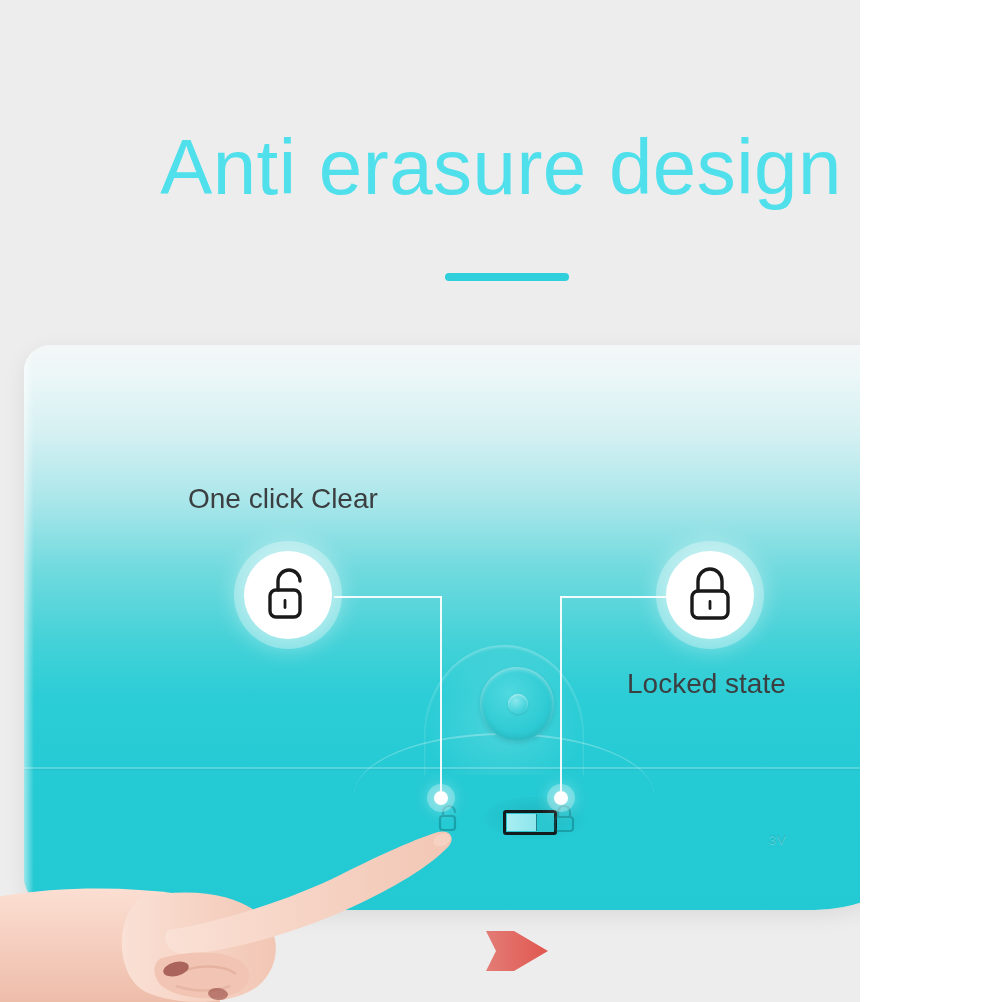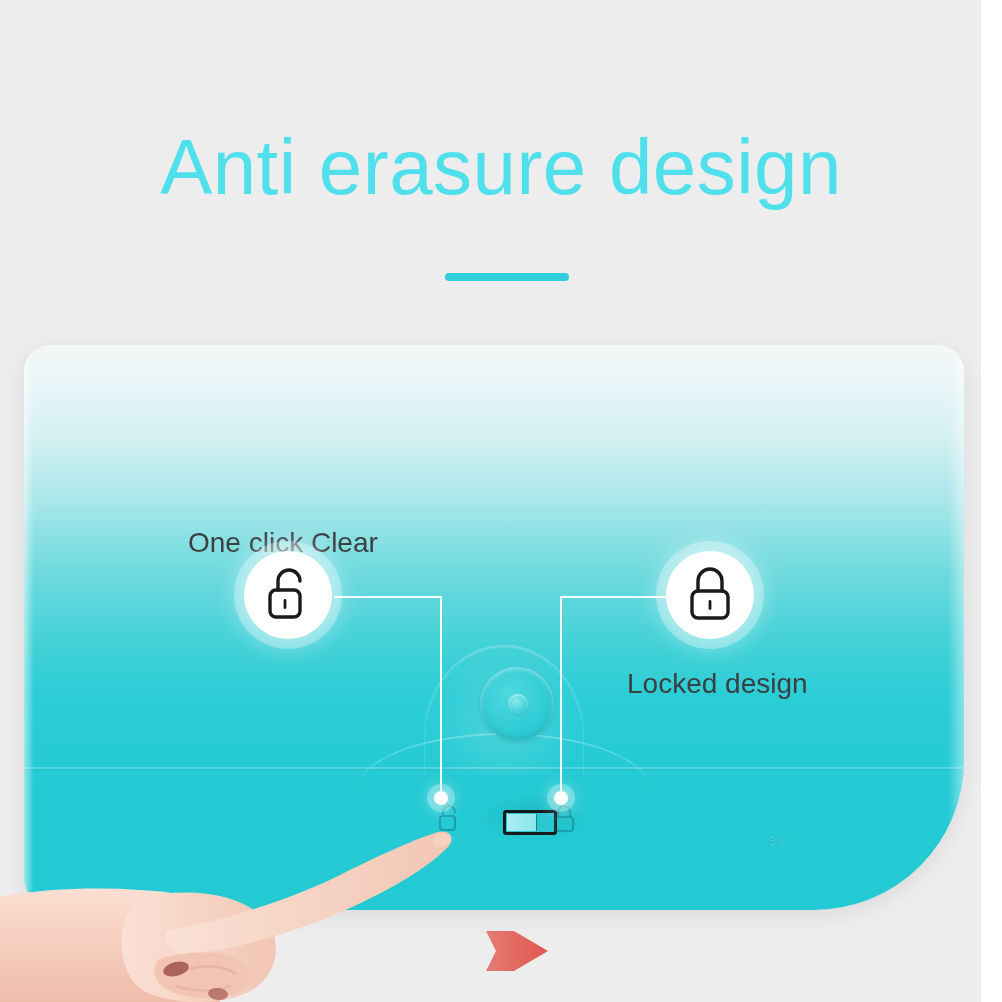--- a/index.html
+++ b/index.html
@@ -5,21 +5,21 @@
   html, body {
     margin: 0;
     padding: 0;
     background: #ffffff;
   }
   body {
     font-family: "Liberation Sans", sans-serif;
   }
   .stage {
     position: relative;
-    width: 981px;
+    width: 860px;
     height: 1002px;
     overflow: hidden;
     background: #ededed;
   }
 
   
   .title {
     position: absolute;
     left: 0;
     top: 128px;
@@ -293,21 +293,21 @@
     <div class="emboss-lock" style="left:528px; top:458px;">
       <svg viewBox="0 0 26 32">
         <path d="M6 14 V9 a6 6 0 0 1 12 0 v5" fill="none" stroke="#0c6b72" stroke-width="2.2" stroke-linecap="round"></path>
         <rect x="3" y="14" width="18" height="14" rx="3" fill="none" stroke="#0c6b72" stroke-width="2.2"></rect>
       </svg>
     </div>
 
     <div class="brand-emboss">3V</div>
   </div>
 
-  <div class="callout-heading" style="left:188px; top:483px;margin-top:44px;">One click Clear</div>
+  <div class="callout-heading" style="left:188px; top:483px;">One click Clear</div>
 
   <div class="lock-badge" style="left:244px; top:551px;">
     <svg width="58" height="62" viewBox="0 0 58 62">
       <path d="M19 26 V17 a11 11 0 0 1 22 0" fill="none" stroke="#1a1a1a" stroke-width="3.4" stroke-linecap="round"></path>
       <rect x="11" y="26" width="30" height="27" rx="6" fill="none" stroke="#1a1a1a" stroke-width="3.4"></rect>
       <rect x="24.6" y="35" width="2.8" height="10" rx="1.4" fill="#1a1a1a"></rect>
     </svg>
   </div>
 
 
@@ -317,21 +317,21 @@
 
 
   <div class="lock-badge" style="left:666px; top:551px;">
     <svg width="58" height="62" viewBox="0 0 58 62">
       <path d="M17 27 V17 a12 12 0 0 1 24 0 v10" fill="none" stroke="#1a1a1a" stroke-width="3.4" stroke-linecap="round"></path>
       <rect x="11" y="27" width="36" height="27" rx="6" fill="none" stroke="#1a1a1a" stroke-width="3.4"></rect>
       <rect x="27.6" y="36" width="2.8" height="10" rx="1.4" fill="#1a1a1a"></rect>
     </svg>
   </div>
 
-  <div class="callout-sub" style="left:627px; top:668px;">Locked design</div>
+  <div class="callout-sub" style="left:627px; top:668px;">Locked state</div>
 
   <div class="conn conn-h" style="left:560px; top:596px; width:110px;"></div>
   <div class="conn conn-v" style="left:560px; top:596px; height:202px;"></div>
   <div class="conn-dot" style="left:554px; top:791px;"></div>
 
   <div class="hand-wrap">
     <svg viewBox="0 0 470 215" preserveAspectRatio="none">
       <defs>
         <linearGradient id="skin" x1="0" y1="0" x2="0" y2="1">
           <stop offset="0%" stop-color="#fbdfd2"></stop>

